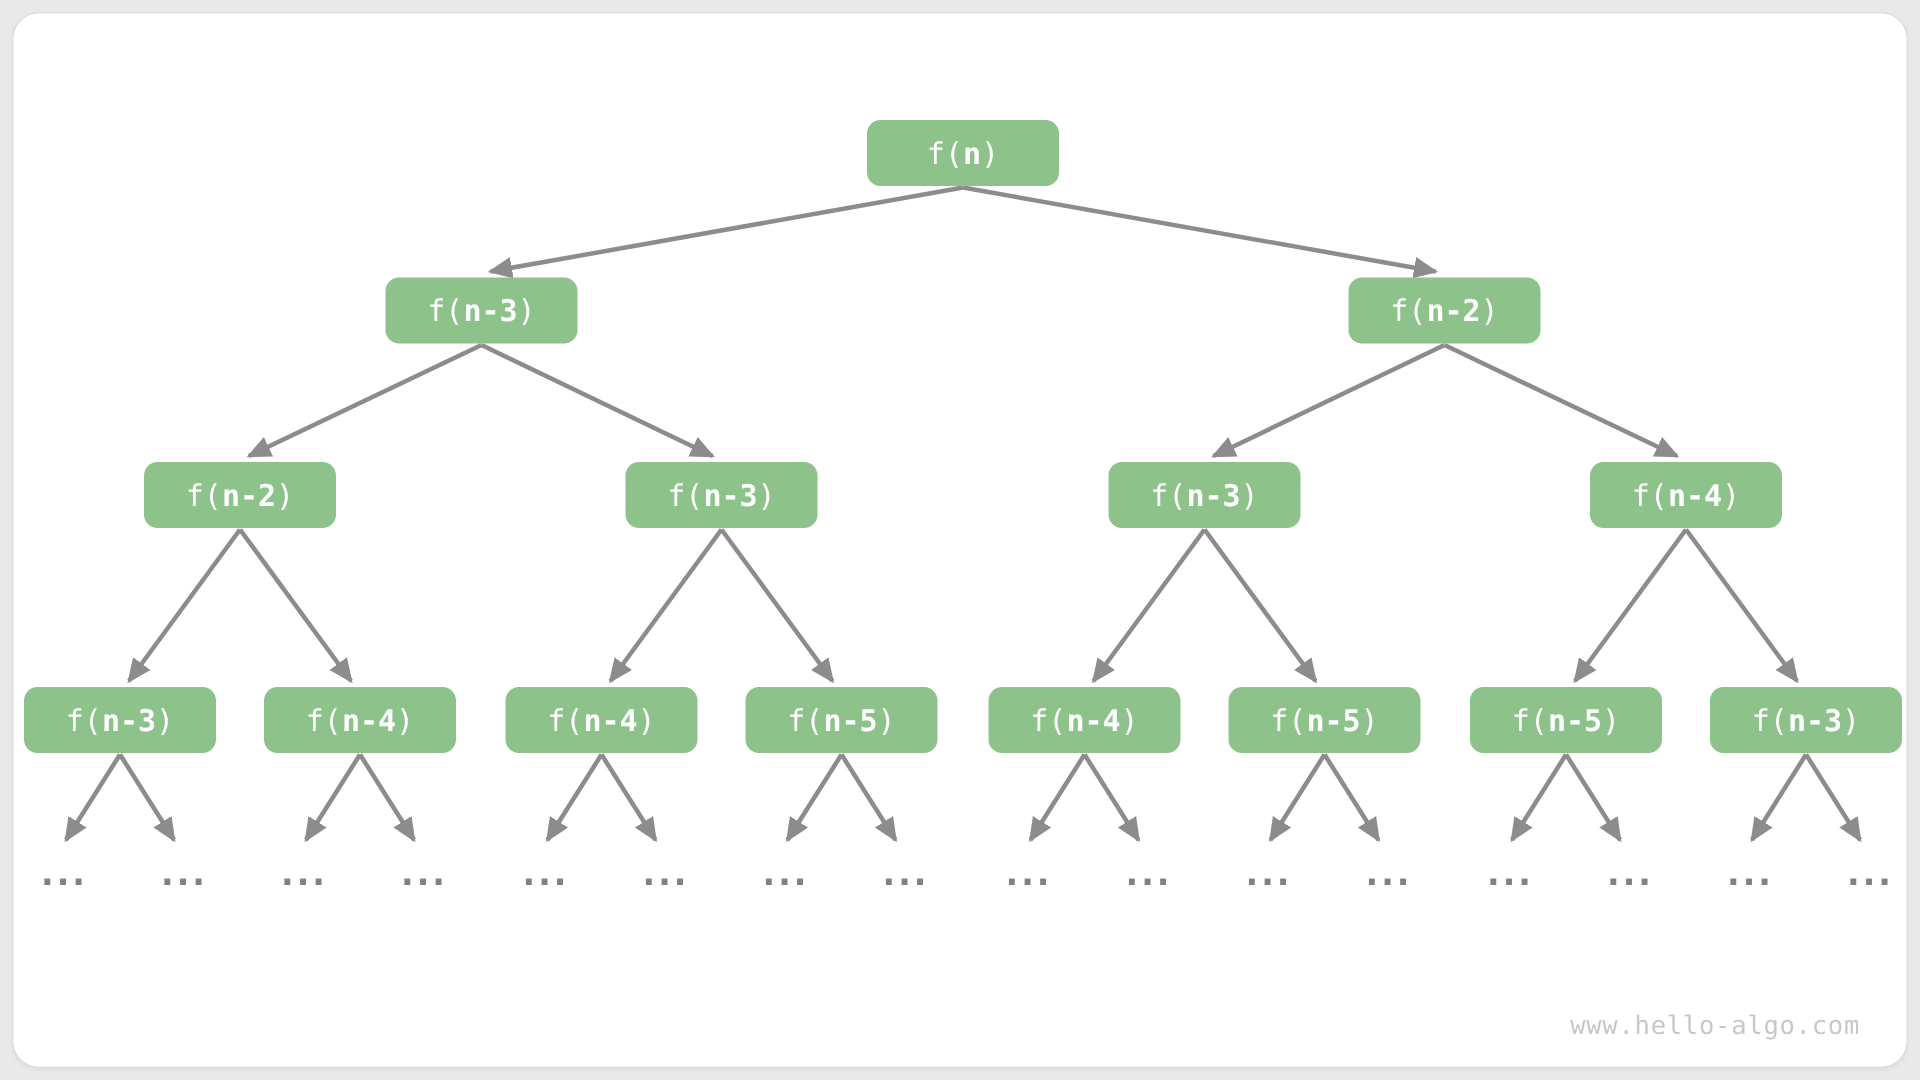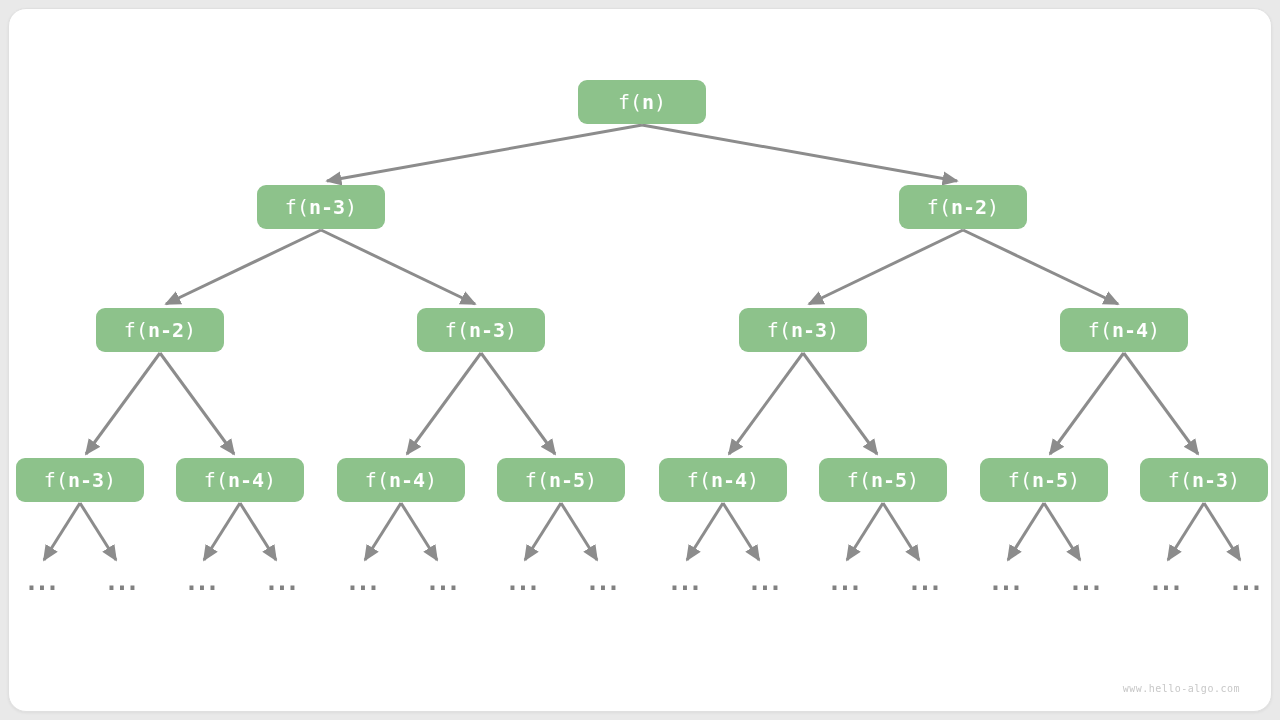--- a/index.html
+++ b/index.html
@@ -52,21 +52,21 @@
     color:var(--dots);
     font-size:24px;
     font-weight:bold;
     letter-spacing:-4px;
     line-height:24px;
   }
   .watermark{
     position:absolute;
     right:40px;bottom:26px;
     color:var(--watermark);
-    font-size:10px;
+    font-size:17px;
     letter-spacing:0.5px;
   }
 </style>
 </head>
 <body>
 
 <div class="card"></div>
 
 <svg class="edges" viewBox="0 0 1280 720">
   <defs>

